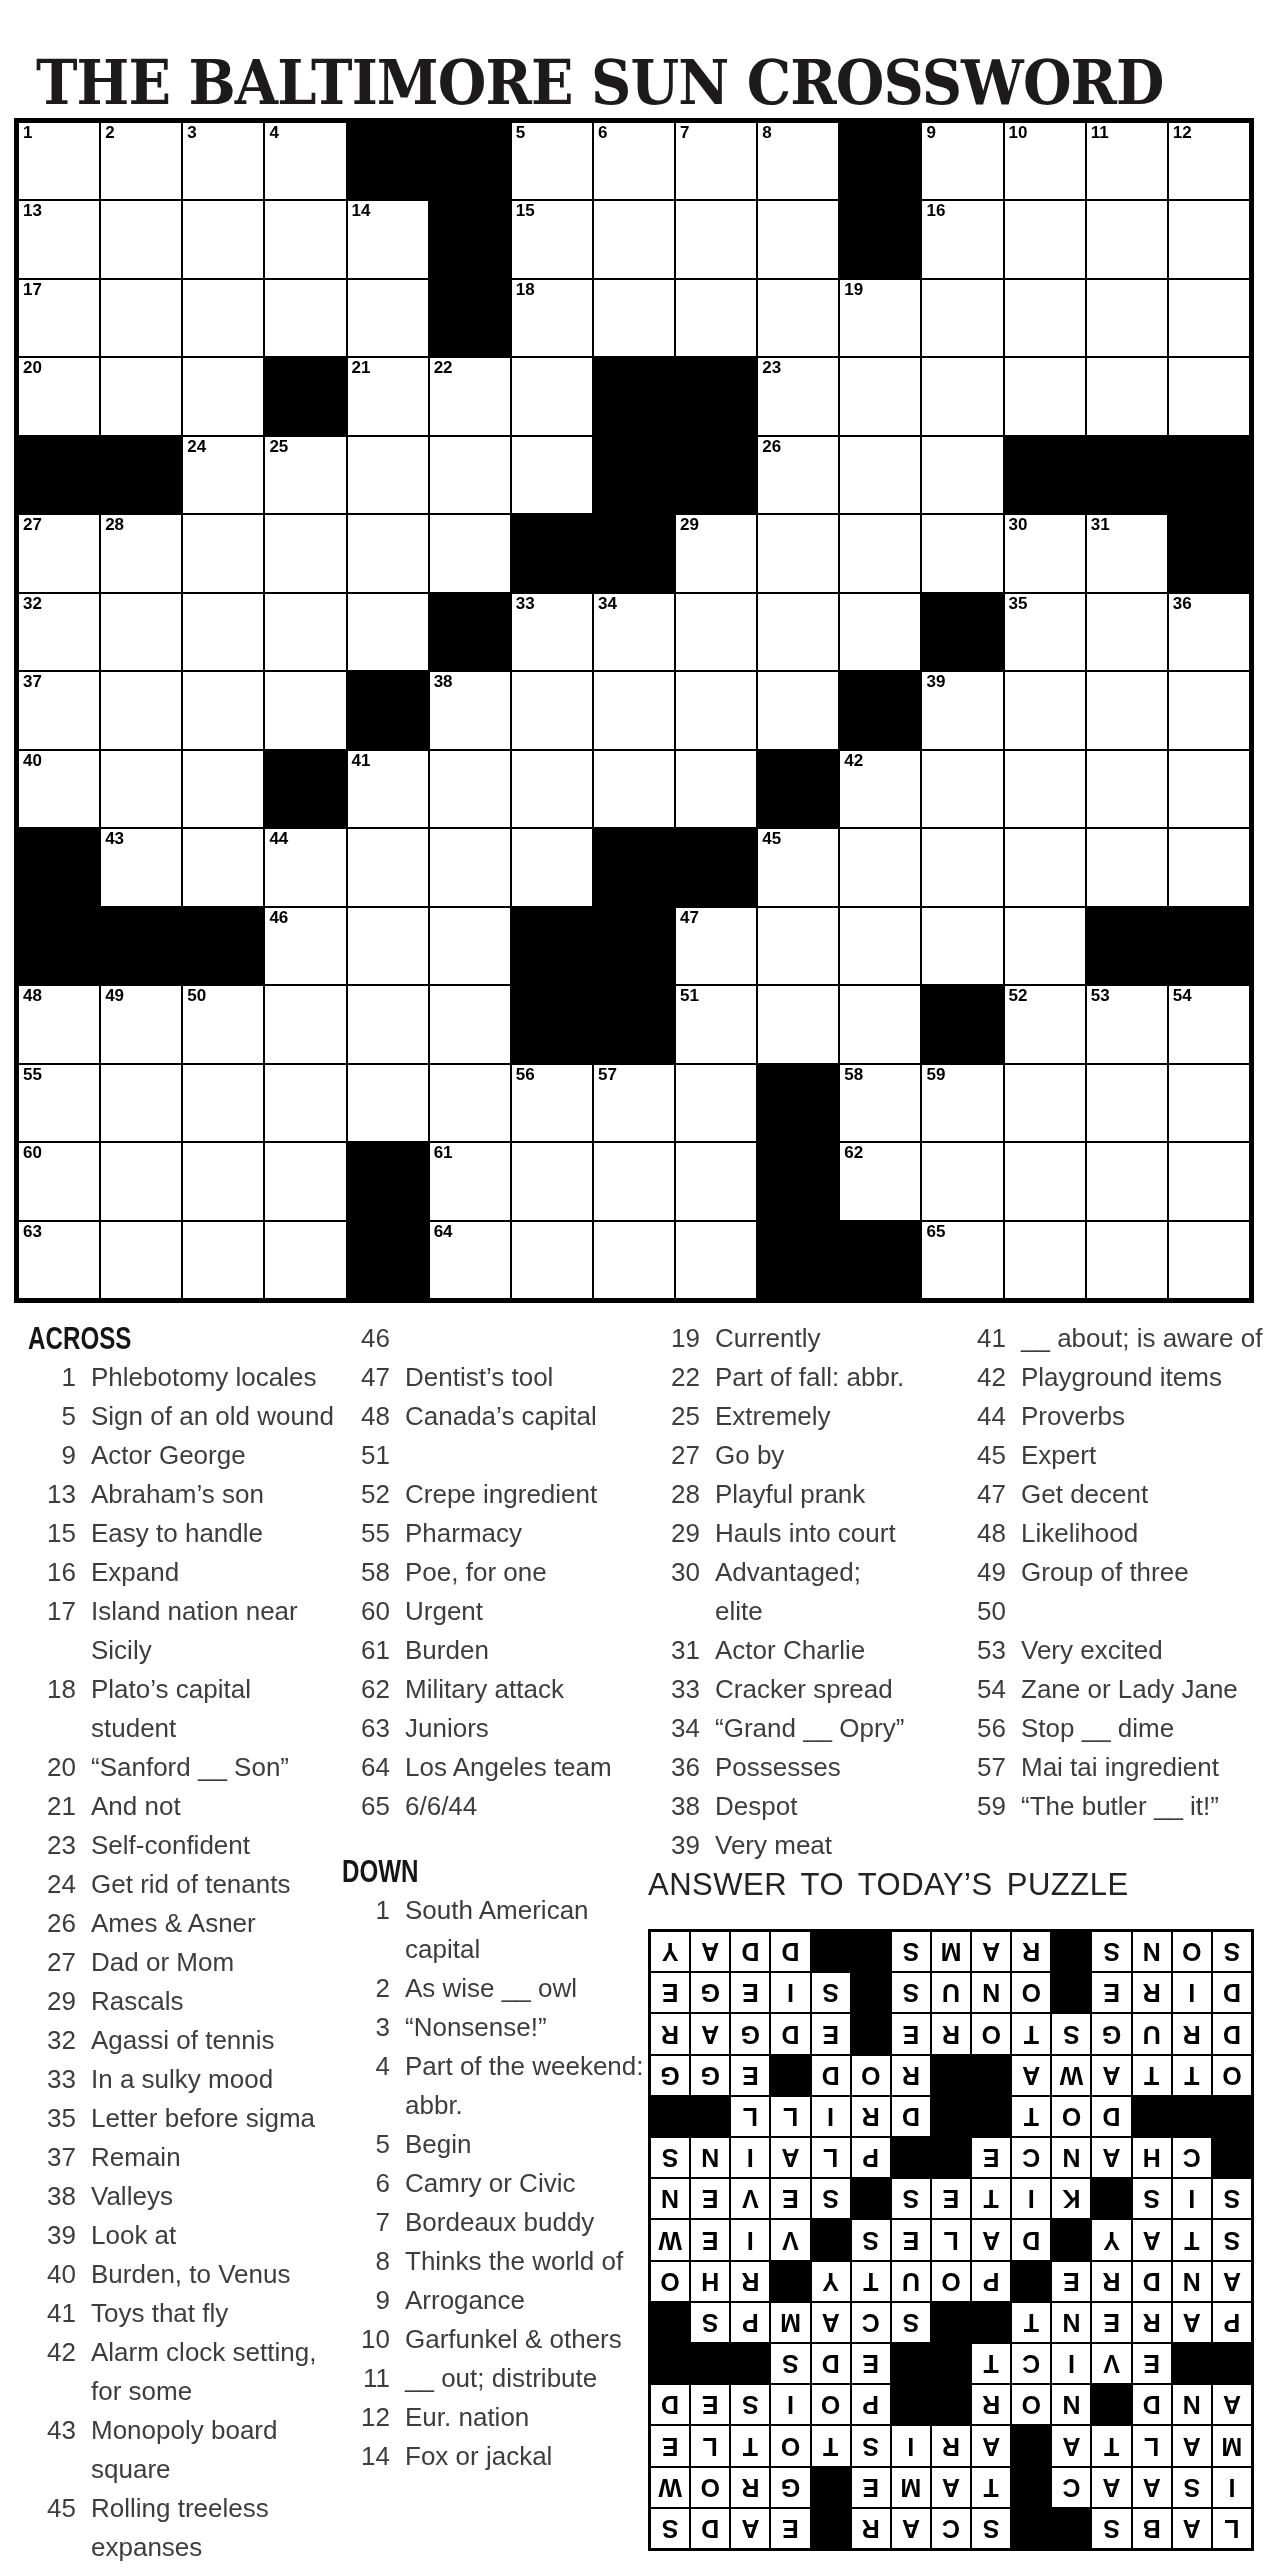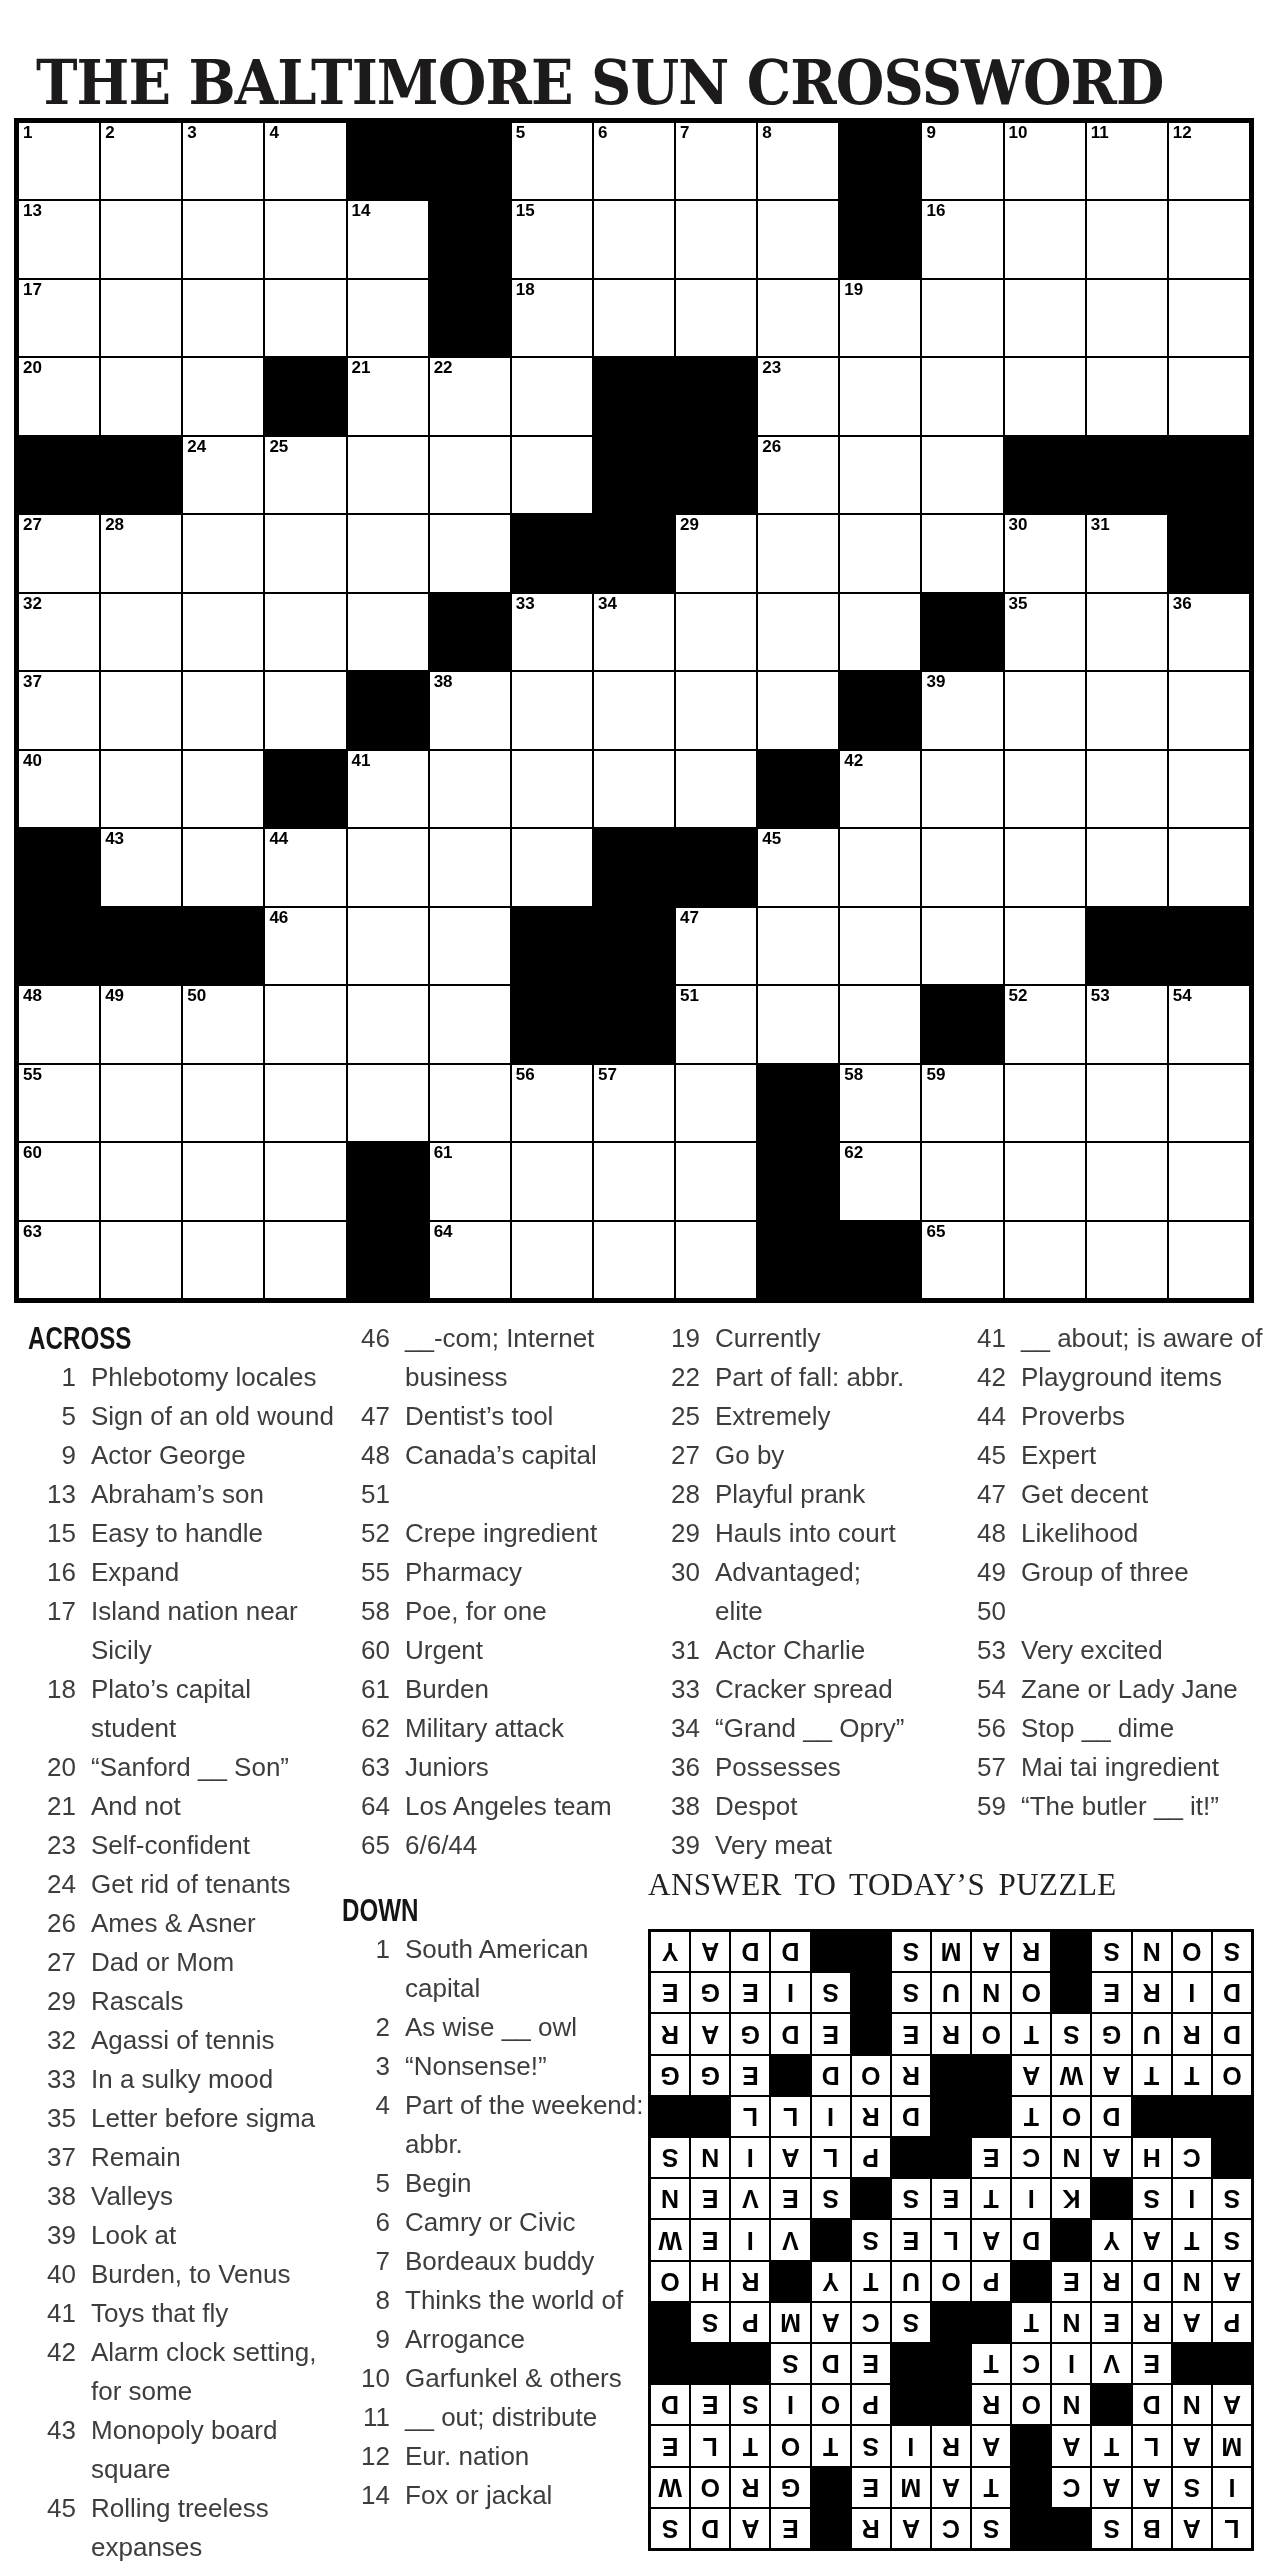--- a/index.html
+++ b/index.html
@@ -46,21 +46,21 @@
   .clue{display:flex;}
   .clue .n{flex:0 0 48px;text-align:right;padding-right:15px;}
   .clue .t{flex:1;white-space:pre-line;}
   .list-header{
     font-weight:bold;color:#151515;font-size:31px;line-height:39px;
     transform:scaleX(0.78);transform-origin:left center;white-space:nowrap;
   }
   #down-header{margin-top:26px;}
   .answer-header{
     position:absolute;left:648px;top:1867px;
-    font-family:Liberation Serif, serif;font-size:31px;color:#222;
+    font-family:Liberation Sans, sans-serif;font-size:31px;color:#222;
     letter-spacing:0.5px;word-spacing:5px;white-space:nowrap;
   }
 </style>
 </head>
 <body>
 
 <h1 class="page-title">THE BALTIMORE SUN CROSSWORD</h1>
 
 <div id="main-grid" class="xgrid">
     <div class="cell">
@@ -532,22 +532,20 @@
         <span class="t">Rolling treeless
 expanses</span>
       </div>
     </div>
 </div>
 
 <div id="clue-col-2" class="clue-col">
   <div id="col2-across">
       <div class="clue">
         <span class="n">46</span>
-        <span class="t">__-com; Internet
-business</span>
       </div>
       <div class="clue">
         <span class="n">47</span>
         <span class="t">Dentist’s tool</span>
       </div>
       <div class="clue">
         <span class="n">48</span>
         <span class="t">Canada’s capital</span>
       </div>
       <div class="clue">

